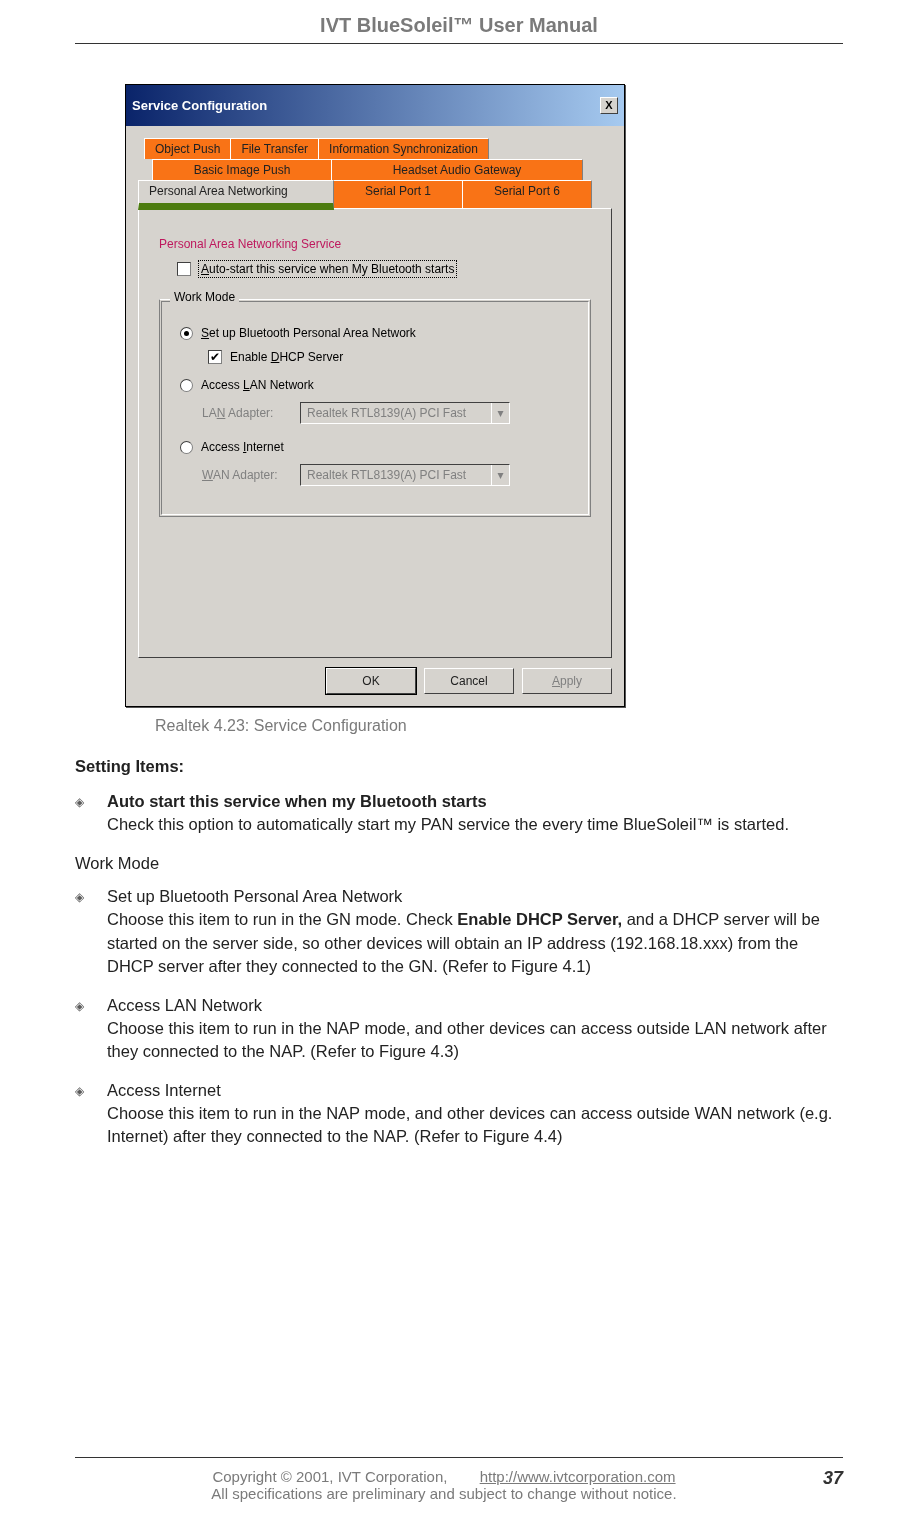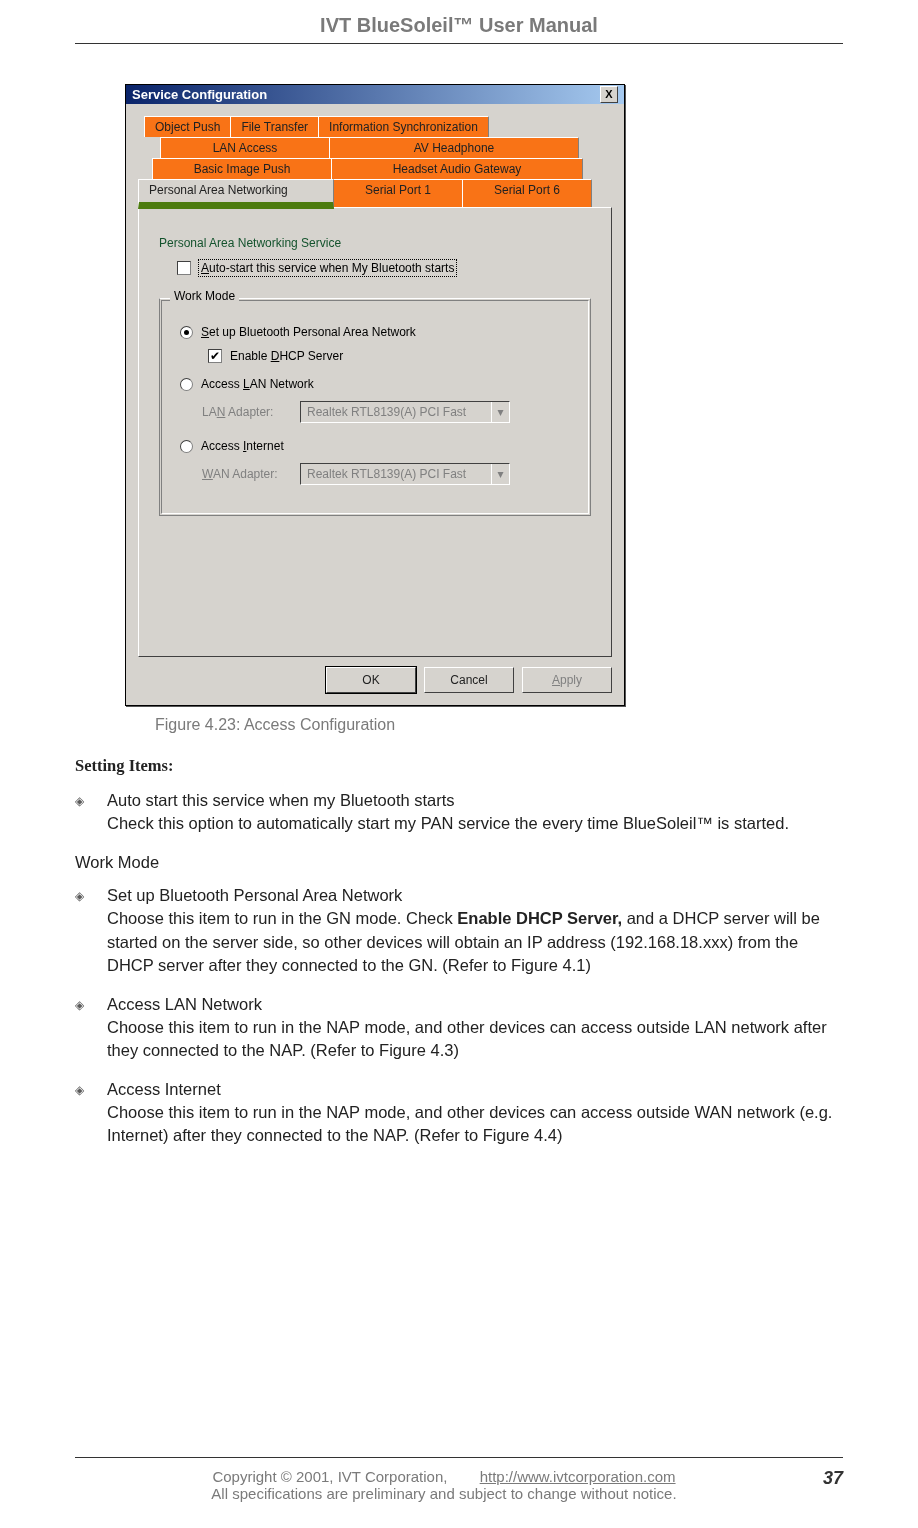--- a/index.html
+++ b/index.html
@@ -33,21 +33,21 @@
     background: #d6d3ce;
     border: 1px solid #000;
     box-shadow: 1px 1px 0 #555;
     font-family: Tahoma, Arial, sans-serif;
     font-size: 12px;
   }
   .titlebar {
     background: linear-gradient(to right, #0a246a, #a6caf0);
     color: #fff;
     font-weight: bold;
-    padding: 1px 6px;
+    padding: 12px 6px;
     display: flex;
     justify-content: space-between;
     align-items: center;
     font-size: 13px;
   }
   .close-btn {
     width: 18px;
     height: 17px;
     background: #d6d3ce;
     border: 1px solid #fff;
@@ -95,21 +95,21 @@
     border: 1px solid #fff;
     border-right-color: #404040;
     border-bottom-color: #404040;
     padding: 18px 16px 24px 16px;
     height: 450px;
     margin-top: 0;
     position: relative;
   }
   .section-label {
     margin: 10px 0 4px 4px;
-    color: #14532d;
+    color: #be185d;
   }
   .checkbox-row {
     display: flex;
     align-items: center;
     margin: 10px 0 22px 22px;
   }
   .win-check {
     width: 14px;
     height: 14px;
     background: #fff;
@@ -245,38 +245,37 @@
     margin: 8px 0 20px 80px;
   }
   .body-text {
     font-size: 16.5px;
     color: #222;
     line-height: 1.4;
   }
   .heading {
     font-weight: bold;
     margin: 18px 0 12px 0;
-    font-family: Liberation Serif, serif;
   }
   .sub-heading {
     margin: 14px 0 10px 0;
   }
   .bullet-item {
     display: flex;
     margin: 10px 0 16px 0;
   }
   .bullet-glyph {
     width: 32px;
     flex: 0 0 32px;
     color: #5a5a5a;
     font-size: 12px;
     padding-top: 4px;
   }
   .bullet-body { flex: 1; }
-  .bullet-title { font-weight: normal; }
+  .bullet-title { font-weight: bold; }
   .inline-bold { font-weight: bold; }
   .footer {
     position: absolute;
     bottom: 26px;
     left: 75px;
     right: 75px;
     border-top: 1.5px solid #333;
     padding-top: 10px;
     display: flex;
     align-items: flex-start;
@@ -308,24 +307,20 @@
       <div class="titlebar">
         <span>Service Configuration</span>
         <span class="close-btn">X</span>
       </div>
       <div class="dbody">
 
         <div class="tabrow">
           <div class="tab">Object Push</div>
           <div class="tab">File Transfer</div>
           <div class="tab">Information Synchronization</div>
-        </div>
-        <div class="tabrow r2">
-          <div class="tab" style="width:170px;text-align:center">LAN Access</div>
-          <div class="tab" style="width:250px;text-align:center">AV Headphone</div>
         </div>
         <div class="tabrow r3">
           <div class="tab" style="width:180px;text-align:center">Basic Image Push</div>
           <div class="tab" style="width:252px;text-align:center">Headset Audio Gateway</div>
         </div>
         <div class="tabrow r4">
           <div class="tab active" style="width:196px">Personal Area Networking</div>
           <div class="tab" style="width:130px;text-align:center">Serial Port 1</div>
           <div class="tab" style="width:130px;text-align:center">Serial Port 6</div>
         </div>
@@ -378,21 +373,21 @@
 
         <div class="btnrow">
           <div class="win-btn default">OK</div>
           <div class="win-btn">Cancel</div>
           <div class="win-btn disabled"><span class="u">A</span>pply</div>
         </div>
       </div>
     </div>
   </div>
 
-  <div class="figure-caption">Figure 4.23: Access Configuration</div>
+  <div class="figure-caption">Realtek 4.23: Service Configuration</div>
 
   <div class="body-text">
     <div class="heading">Setting Items:</div>
 
     <div class="bullet-item">
       <span class="bullet-glyph">◈</span>
       <div class="bullet-body">
         <span class="bullet-title">Auto start this service when my Bluetooth starts</span><br>
         <span>Check this option to automatically start my PAN service the every time BlueSoleil™ is started.</span>
       </div>

